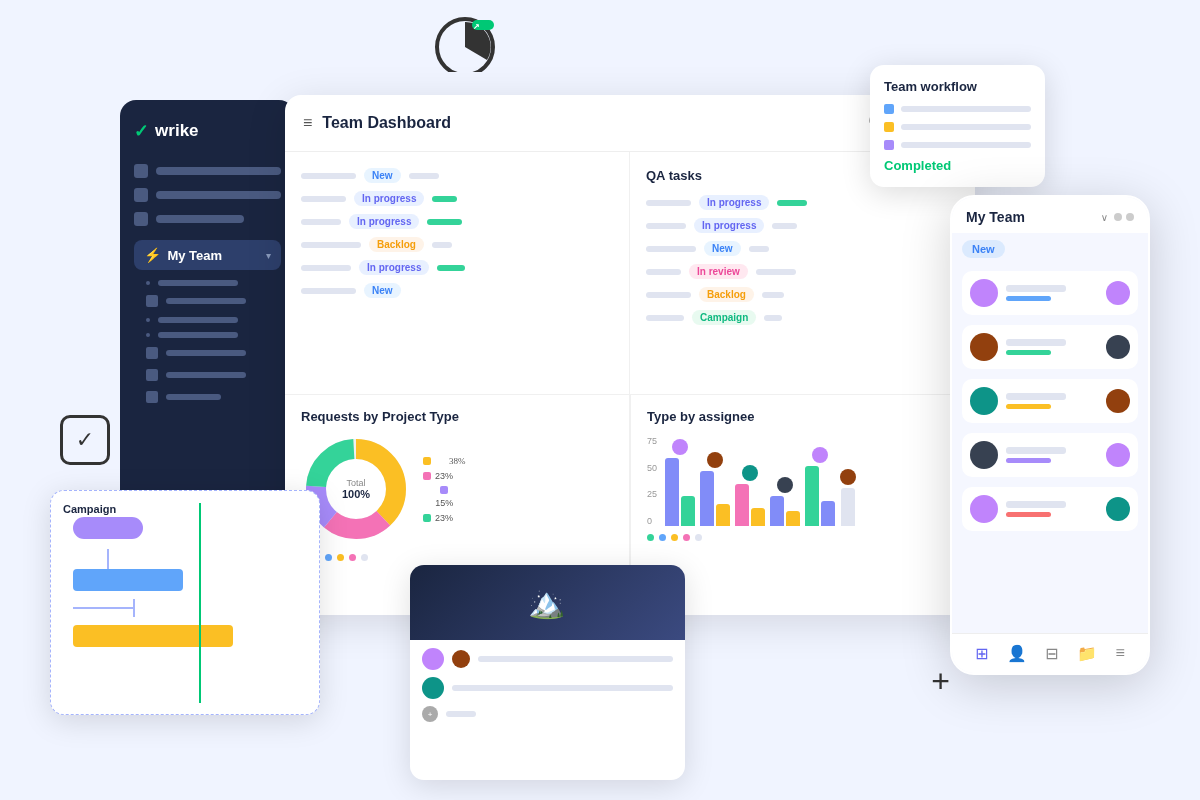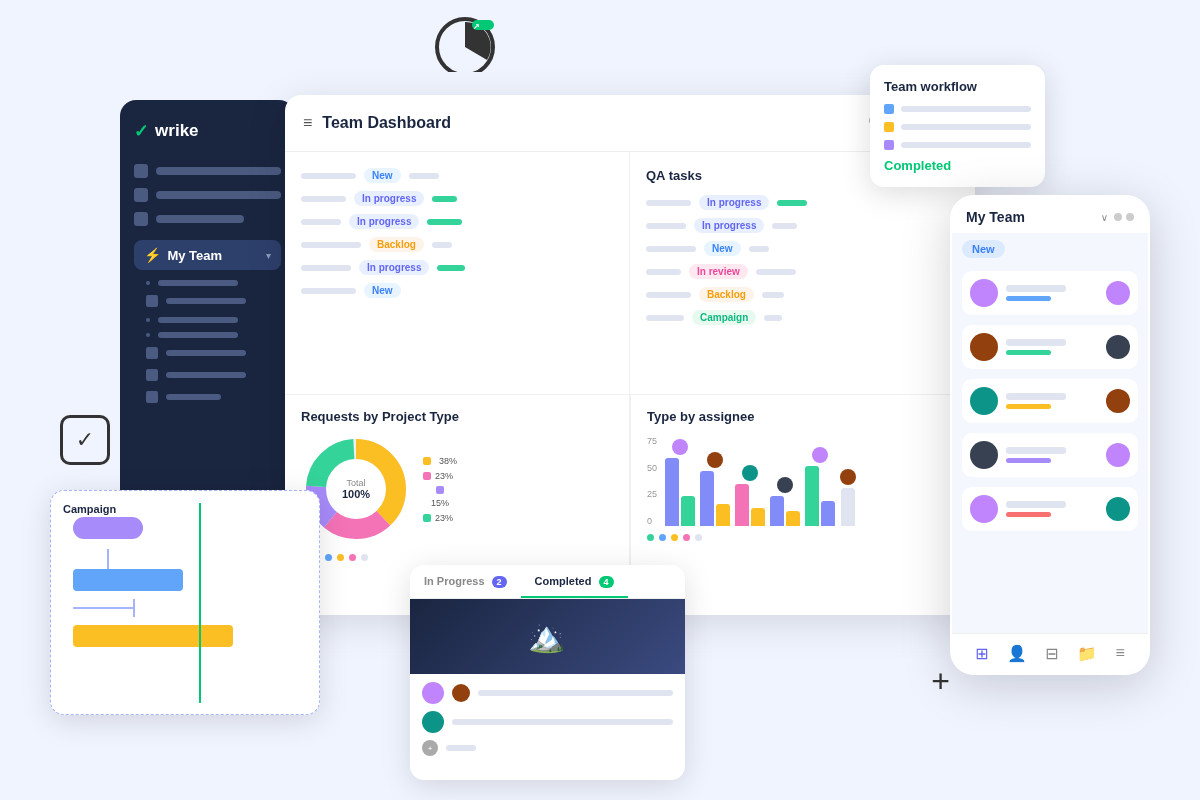--- a/index.html
+++ b/index.html
@@ -780,21 +780,21 @@
           <circle cx="55" cy="55" r="40" fill="none" stroke="#f472b6" stroke-width="20" stroke-dasharray="57.8 193.4" stroke-dashoffset="-95.4" transform="rotate(-90 55 55)"></circle>
 
           <circle cx="55" cy="55" r="40" fill="none" stroke="#a78bfa" stroke-width="20" stroke-dasharray="37.7 213.5" stroke-dashoffset="-153.2" transform="rotate(-90 55 55)"></circle>
 
           <circle cx="55" cy="55" r="40" fill="none" stroke="#34d399" stroke-width="20" stroke-dasharray="57.8 193.4" stroke-dashoffset="-190.9" transform="rotate(-90 55 55)"></circle>
           <circle cx="55" cy="55" r="26" fill="#fff"></circle>
           <text x="55" y="52" text-anchor="middle" font-size="9" fill="#888">Total</text>
           <text x="55" y="64" text-anchor="middle" font-size="11" font-weight="700" fill="#1a2540">100%</text>
         </svg>
         <div style="font-size:9px; color:#555;">
-          <div style="display:flex;align-items:center;gap:8px;margin-bottom:5px;">
+          <div style="display:flex;align-items:center;gap:18px;margin-bottom:5px;font-family:Liberation Serif, serif;">
             <div style="width:8px;height:8px;border-radius:2px;background:#fbbf24;"></div>
               <span>38%</span>
           </div>
           <div style="display:flex;align-items:center;gap:4px;margin-bottom:5px;">
             <div style="width:8px;height:8px;border-radius:2px;background:#f472b6;"></div>
               <span>23%</span>
           </div>
           <div style="display:flex;align-items:center;gap:4px;margin-bottom:5px;flex-direction:column;">
             <div style="width:8px;height:8px;border-radius:2px;background:#a78bfa;"></div>
               <span>15%</span>
@@ -985,30 +985,20 @@
   <div class="campaign-arrow"></div>
   <div class="campaign-node-blue"></div>
   <div style="display:flex;align-items:center;margin-left:10px;margin-bottom:8px;">
     <div style="width:60px;height:2px;background:#a5b4fc;"></div>
     <div style="width:2px;height:18px;background:#a5b4fc;"></div>
   </div>
   <div class="campaign-node-yellow"></div>
 </div>
 
 <div class="tasks-card">
-  <div class="tasks-tabs">
-    <div class="tasks-tab">
-      <span>In Progress</span>
-      <span class="tasks-tab-badge">2</span>
-    </div>
-    <div class="tasks-tab active">
-      <span>Completed</span>
-      <span class="tasks-tab-badge green">4</span>
-    </div>
-  </div>
   <div class="tasks-image">
     <span class="tasks-image-icon">🏔️</span>
   </div>
   <div class="tasks-list">
     <div class="tasks-list-row">
       <div class="tasks-list-avatar"></div>
       <div style="width:18px;height:18px;border-radius:50%;background:#92400e;flex-shrink:0;"></div>
       <div class="tasks-list-bar"></div>
     </div>
     <div class="tasks-list-row">

